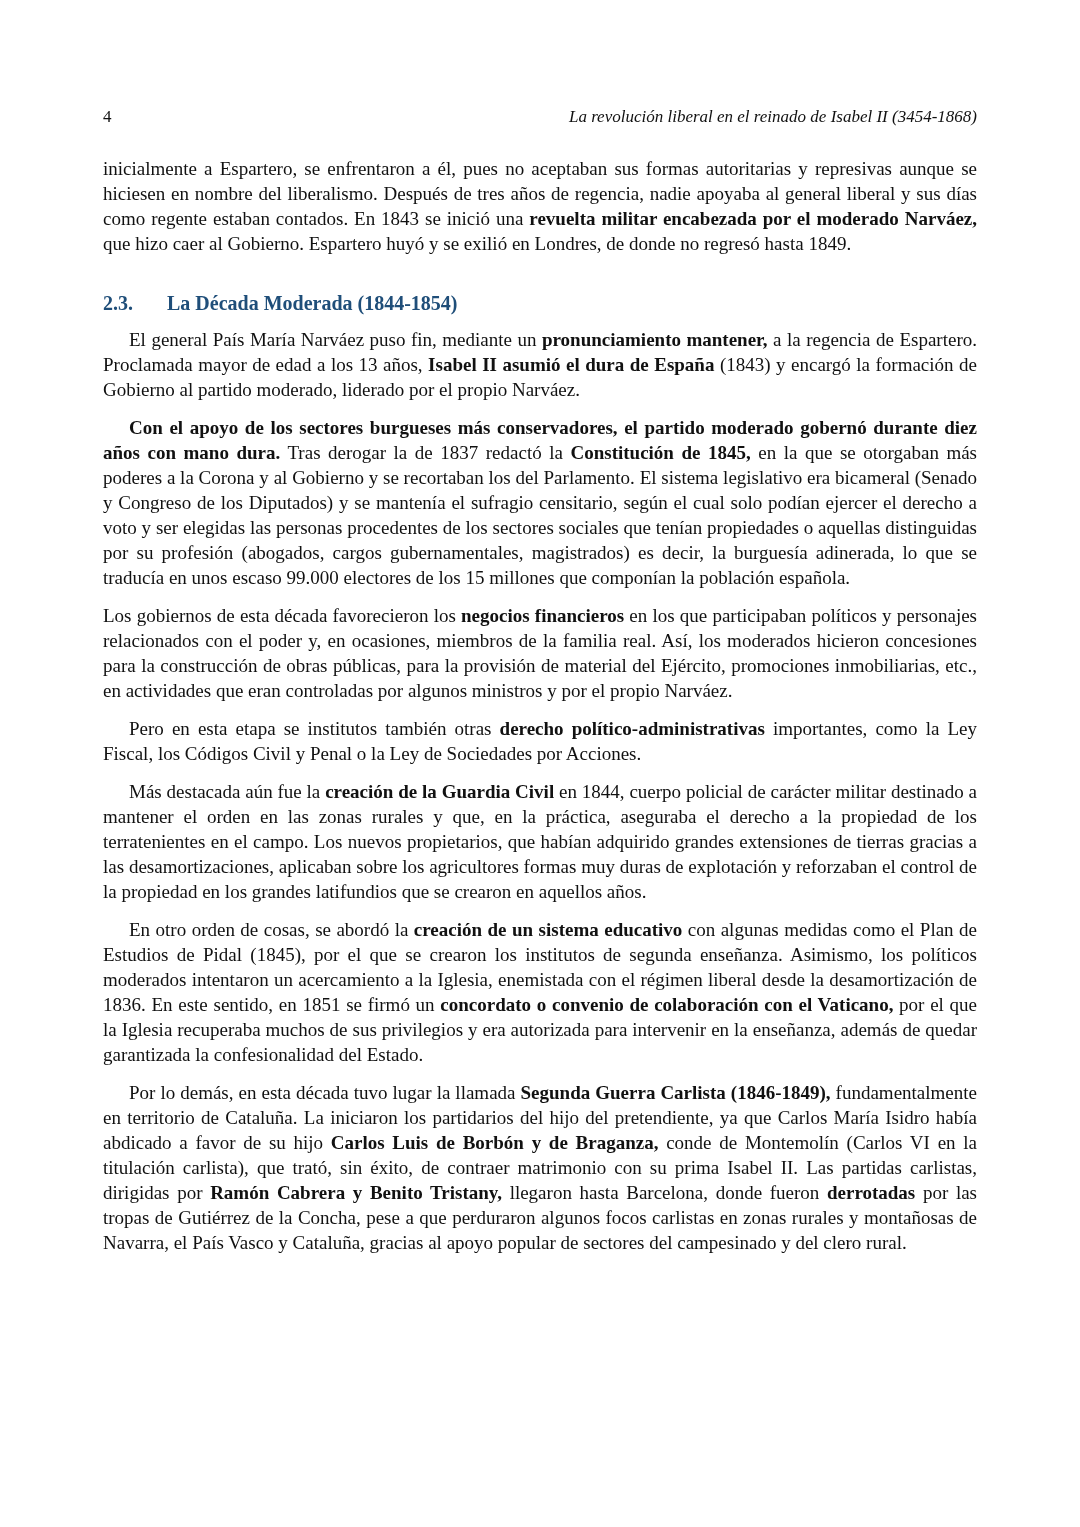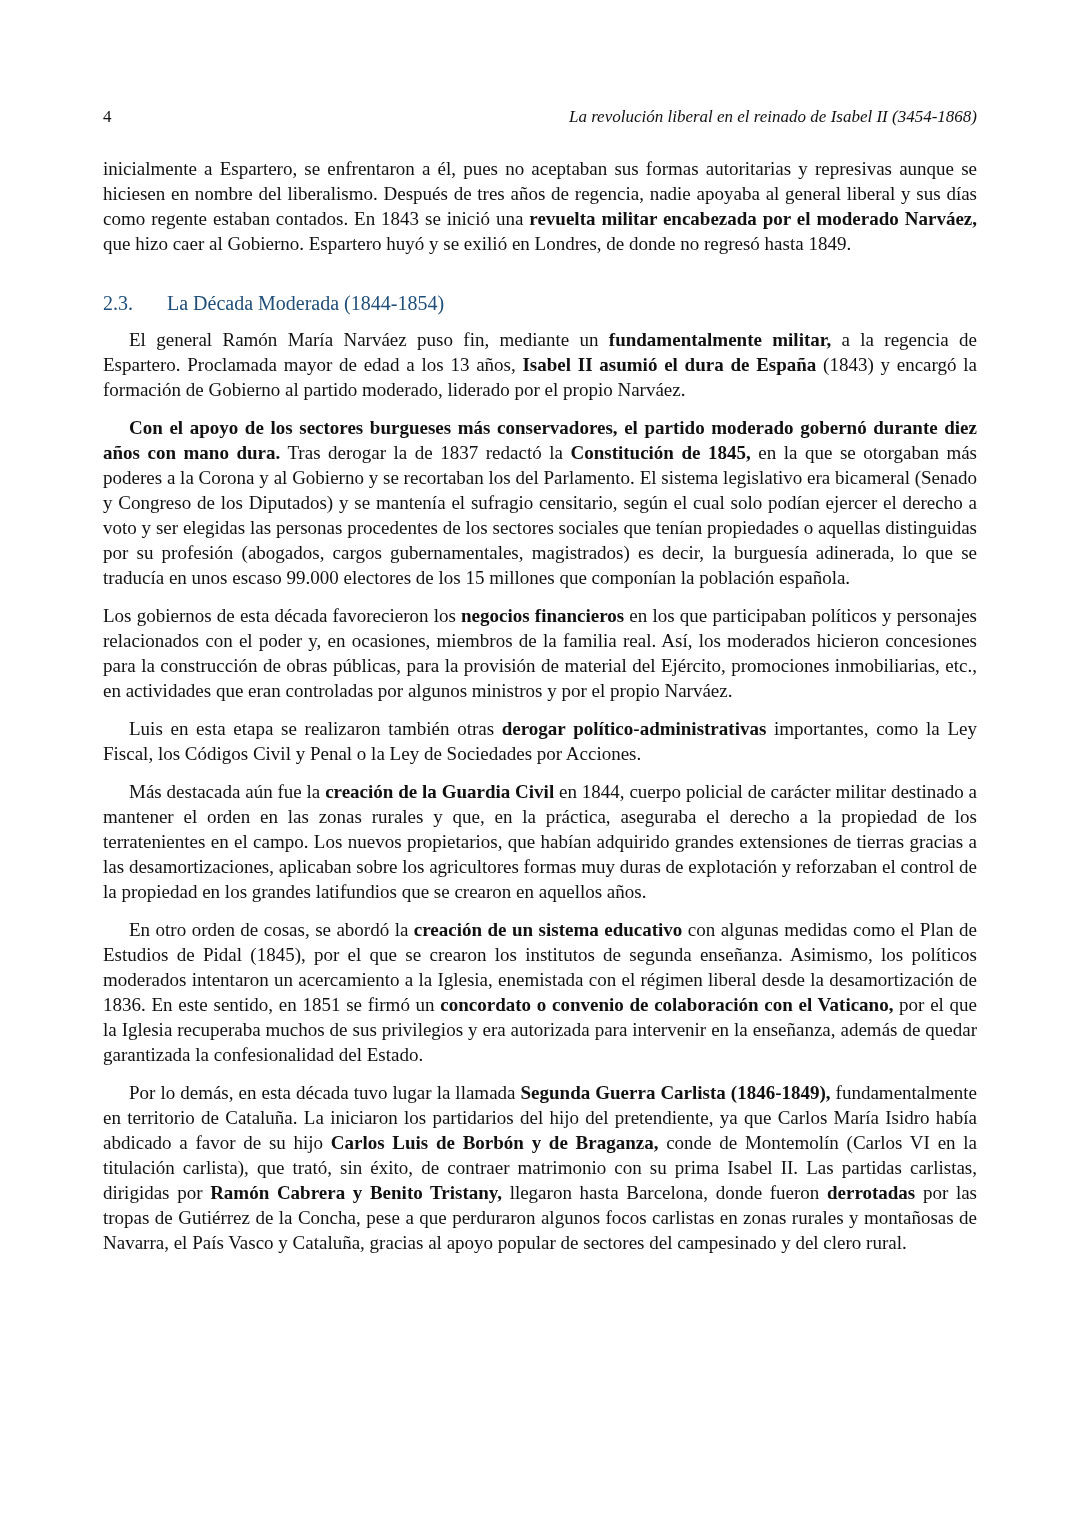--- a/index.html
+++ b/index.html
@@ -29,21 +29,21 @@
       font-size: 19px;
       line-height: 25px;
       text-align: justify;
     }
     .content p { margin: 0 0 13px 0; }
     .content p.indent { text-indent: 26px; }
     .content p.cont { margin-bottom: 0; }
     .content b { font-weight: bold; }
     .section-heading {
       margin: 34px 0 11px 0;
-      font-weight: normal;
+      font-weight: bold;
       font-size: 20px;
       line-height: 26px;
       color: #1f4e79;
       text-align: left;
     }
     .section-heading .num { display: inline-block; width: 64px; }
   </style>
 </head>
 <body>
 
@@ -51,27 +51,27 @@
   <span class="page-number">4</span>
   <span class="running-title">La revolución liberal en el reinado de Isabel II (3454-1868)</span>
 </div>
 
 <div class="content">
 
   <p class="cont"><span>inicialmente a Espartero, se enfrentaron a él, pues no aceptaban sus formas autoritarias y represivas aunque se hiciesen en nombre del liberalismo. Después de tres años de regencia, nadie apoyaba al general liberal y sus días como regente estaban contados. En 1843 se inició una </span><b>revuelta militar encabezada por el moderado Narváez,</b><span> que hizo caer al Gobierno. Espartero huyó y se exilió en Londres, de donde no regresó hasta 1849.</span></p>
 
   <div class="section-heading"><span class="num">2.3.</span><span>La Década Moderada (1844-1854)</span></div>
 
-  <p class="indent"><span>El general Ramón María Narváez puso fin, mediante un </span><b>fundamentalmente militar,</b><span> a la regencia de Espartero. Proclamada mayor de edad a los 13 años, </span><b>Isabel II asumió el dura de España</b><span> (1843) y encargó la formación de Gobierno al partido moderado, liderado por el propio Narváez.</span></p>
+  <p class="indent"><span>El general País María Narváez puso fin, mediante un </span><b>pronunciamiento mantener,</b><span> a la regencia de Espartero. Proclamada mayor de edad a los 13 años, </span><b>Isabel II asumió el dura de España</b><span> (1843) y encargó la formación de Gobierno al partido moderado, liderado por el propio Narváez.</span></p>
 
   <p class="indent"><b>Con el apoyo de los sectores burgueses más conservadores, el partido moderado gobernó durante diez años con mano dura.</b><span> Tras derogar la de 1837 redactó la </span><b>Constitución de 1845,</b><span> en la que se otorgaban más poderes a la Corona y al Gobierno y se recortaban los del Parlamento. El sistema legislativo era bicameral (Senado y Congreso de los Diputados) y se mantenía el sufragio censitario, según el cual solo podían ejercer el derecho a voto y ser elegidas las personas procedentes de los sectores sociales que tenían propiedades o aquellas distinguidas por su profesión (abogados, cargos gubernamentales, magistrados) es decir, la burguesía adinerada, lo que se traducía en unos escaso 99.000 electores de los 15 millones que componían la población española.</span></p>
 
   <p><span>Los gobiernos de esta década favorecieron los </span><b>negocios financieros</b><span> en los que participaban políticos y personajes relacionados con el poder y, en ocasiones, miembros de la familia real. Así, los moderados hicieron concesiones para la construcción de obras públicas, para la provisión de material del Ejército, promociones inmobiliarias, etc., en actividades que eran controladas por algunos ministros y por el propio Narváez.</span></p>
 
-  <p class="indent"><span>Luis en esta etapa se realizaron también otras </span><b>derogar político-administrativas</b><span> importantes, como la Ley Fiscal, los Códigos Civil y Penal o la Ley de Sociedades por Acciones.</span></p>
+  <p class="indent"><span>Pero en esta etapa se institutos también otras </span><b>derecho político-administrativas</b><span> importantes, como la Ley Fiscal, los Códigos Civil y Penal o la Ley de Sociedades por Acciones.</span></p>
 
   <p class="indent"><span>Más destacada aún fue la </span><b>creación de la Guardia Civil</b><span> en 1844, cuerpo policial de carácter militar destinado a mantener el orden en las zonas rurales y que, en la práctica, aseguraba el derecho a la propiedad de los terratenientes en el campo. Los nuevos propietarios, que habían adquirido grandes extensiones de tierras gracias a las desamortizaciones, aplicaban sobre los agricultores formas muy duras de explotación y reforzaban el control de la propiedad en los grandes latifundios que se crearon en aquellos años.</span></p>
 
   <p class="indent"><span>En otro orden de cosas, se abordó la </span><b>creación de un sistema educativo</b><span> con algunas medidas como el Plan de Estudios de Pidal (1845), por el que se crearon los institutos de segunda enseñanza. Asimismo, los políticos moderados intentaron un acercamiento a la Iglesia, enemistada con el régimen liberal desde la desamortización de 1836. En este sentido, en 1851 se firmó un </span><b>concordato o convenio de colaboración con el Vaticano,</b><span> por el que la Iglesia recuperaba muchos de sus privilegios y era autorizada para intervenir en la enseñanza, además de quedar garantizada la confesionalidad del Estado.</span></p>
 
   <p class="indent"><span>Por lo demás, en esta década tuvo lugar la llamada </span><b>Segunda Guerra Carlista (1846-1849),</b><span> fundamentalmente en territorio de Cataluña. La iniciaron los partidarios del hijo del pretendiente, ya que Carlos María Isidro había abdicado a favor de su hijo </span><b>Carlos Luis de Borbón y de Braganza,</b><span> conde de Montemolín (Carlos VI en la titulación carlista), que trató, sin éxito, de contraer matrimonio con su prima Isabel II. Las partidas carlistas, dirigidas por </span><b>Ramón Cabrera y Benito Tristany,</b><span> llegaron hasta Barcelona, donde fueron </span><b>derrotadas</b><span> por las tropas de Gutiérrez de la Concha, pese a que perduraron algunos focos carlistas en zonas rurales y montañosas de Navarra, el País Vasco y Cataluña, gracias al apoyo popular de sectores del campesinado y del clero rural.</span></p>
 
 </div>
 
 </body></html>

